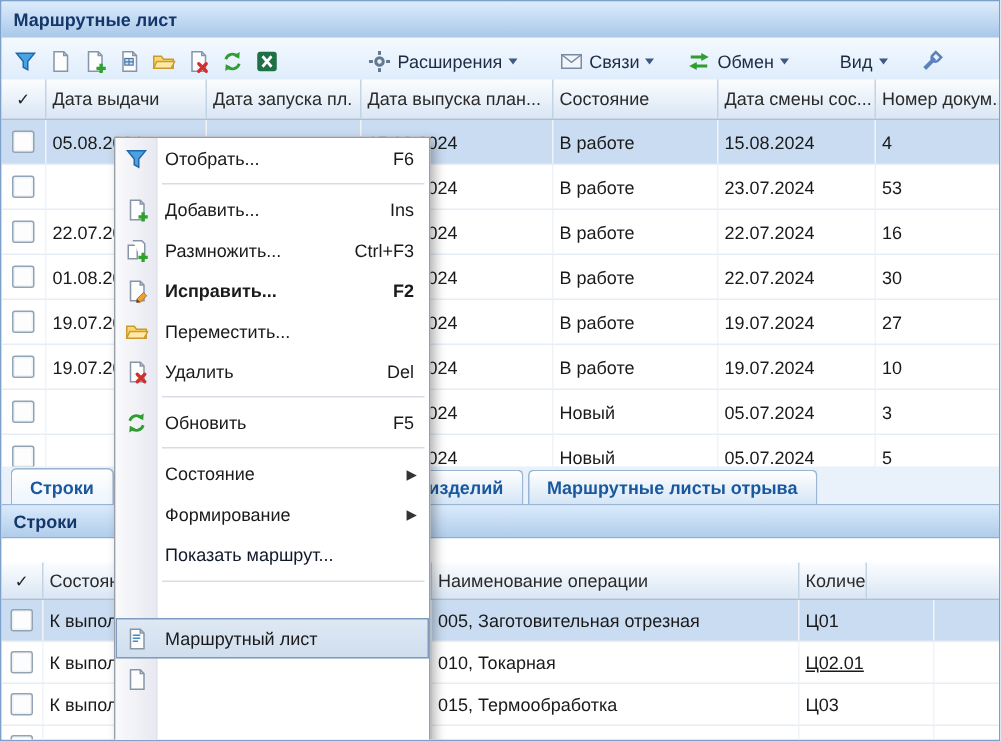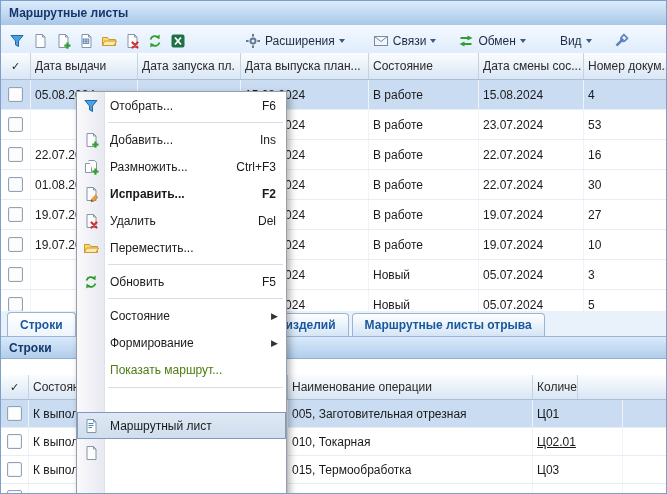--- a/index.html
+++ b/index.html
@@ -52,34 +52,34 @@
   #cmenu{position:absolute;left:75px;top:90px;width:211px;height:420px;background:#fff;
        border:1px solid #979ea8;box-shadow:3px 3px 7px rgba(0,0,0,.3);box-sizing:border-box;
        overflow:hidden;z-index:10;}
   .gutter{position:absolute;left:0;top:0;bottom:0;width:27px;
        background:linear-gradient(90deg,#fafafc,#e8e9f1);border-right:1px solid #dfe0e8;}
   .mi{position:relative;height:27px;display:flex;align-items:center;}
   .mic{width:27px;display:flex;align-items:center;justify-content:center;flex:none;}
   .mlabel{padding-left:6px;color:#1a1a1a;white-space:nowrap;}
   .msc{margin-left:auto;padding-right:10px;color:#1a1a1a;}
   .marrow{margin-left:auto;padding-right:8px;color:#333;font-size:9px;}
-  .mi.disabled .mlabel{color:#4d7c0f;}
+  .mi.disabled .mlabel{color:#0f172a;}
   .mi.bold .mlabel,.mi.bold .msc{font-weight:bold;}
   .mi.hl{background:linear-gradient(#dfe9f4,#cfdded);outline:1px solid #7f9cbe;outline-offset:-1px;}
   .msep{height:7px;position:relative;}
   .msep::after{content:"";position:absolute;left:31px;right:3px;top:3px;border-top:1px solid #d9dde3;}
   .msep.wide{height:29px;}
   .msep.wide::after{top:4px;}
 </style>
 </head>
 <body>
 
 <div id="app">
   <div class="titlebar">
-    <span>Маршрутные листы</span>
+    <span>Маршрутные лист</span>
   </div>
   <div class="toolbar" id="toolbar">
       <span class="tbtn">
         <span class="ic">
           <svg width="16" height="16" viewBox="0 0 16 16">
             <polygon points="2,2.5 14,2.5 9.5,8 9.5,13.5 6.5,11.8 6.5,8" fill="#4aa3e0" stroke="#2268a8"></polygon>
           </svg>
         </span>
       </span>
       <span class="tbtn">
@@ -419,39 +419,39 @@
             </svg>
           </span>
         </span>
         <span class="mlabel">Исправить...</span>
         <span class="msc">F2</span>
       </div>
       <div class="mi">
         <span class="mic">
           <span class="ic">
             <svg width="16" height="16" viewBox="0 0 16 16">
+              <path d="M1.5 4.5h5l1.5 2h6.5v6h-13z" fill="#ffd86b" stroke="#c89a30"></path>
+              <path d="M1.5 12.5l2-4.5h12l-2.5 4.5z" fill="#ffe9a8" stroke="#c89a30"></path>
+            </svg>
+          </span>
+        </span>
+        <span class="mlabel">Переместить...</span>
+      </div>
+      <div class="mi">
+        <span class="mic">
+          <span class="ic">
+            <svg width="16" height="16" viewBox="0 0 16 16">
               <path d="M4 1.5 H10.5 L13 4 V14.5 H4 Z" fill="#fdfdfd" stroke="#8695a8"></path>
               <path d="M10.5 1.5 V4 H13" fill="none" stroke="#8695a8"></path>
               <path d="M8.5 9.5 L13.5 14.5 M13.5 9.5 L8.5 14.5" stroke="#d23030" stroke-width="2.2" stroke-linecap="round"></path>
             </svg>
           </span>
         </span>
         <span class="mlabel">Удалить</span>
         <span class="msc">Del</span>
-      </div>
-      <div class="mi">
-        <span class="mic">
-          <span class="ic">
-            <svg width="16" height="16" viewBox="0 0 16 16">
-              <path d="M1.5 4.5h5l1.5 2h6.5v6h-13z" fill="#ffd86b" stroke="#c89a30"></path>
-              <path d="M1.5 12.5l2-4.5h12l-2.5 4.5z" fill="#ffe9a8" stroke="#c89a30"></path>
-            </svg>
-          </span>
-        </span>
-        <span class="mlabel">Переместить...</span>
       </div>
       <div class="msep"></div>
       <div class="mi">
         <span class="mic">
           <span class="ic">
             <svg width="16" height="16" viewBox="0 0 16 16">
               <path d="M3.5 6.5a4.8 4.8 0 0 1 8-2" fill="none" stroke="#2f9e2f" stroke-width="1.8"></path>
               <polygon points="12.8,1.6 12.5,6.2 8.6,4.2" fill="#2f9e2f"></polygon>
               <path d="M12.5 9.5a4.8 4.8 0 0 1-8 2" fill="none" stroke="#2f9e2f" stroke-width="1.8"></path>
               <polygon points="3.2,14.4 3.5,9.8 7.4,11.8" fill="#2f9e2f"></polygon>

